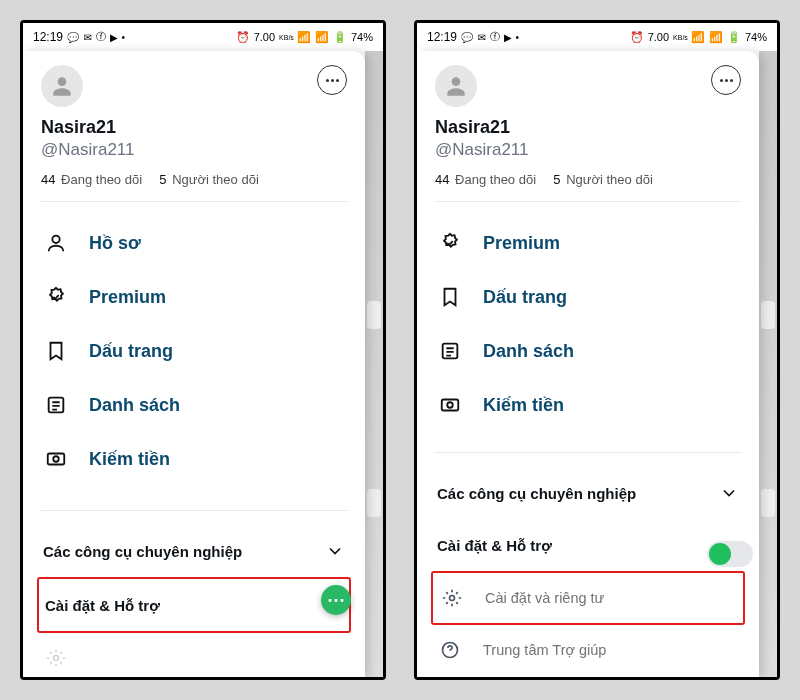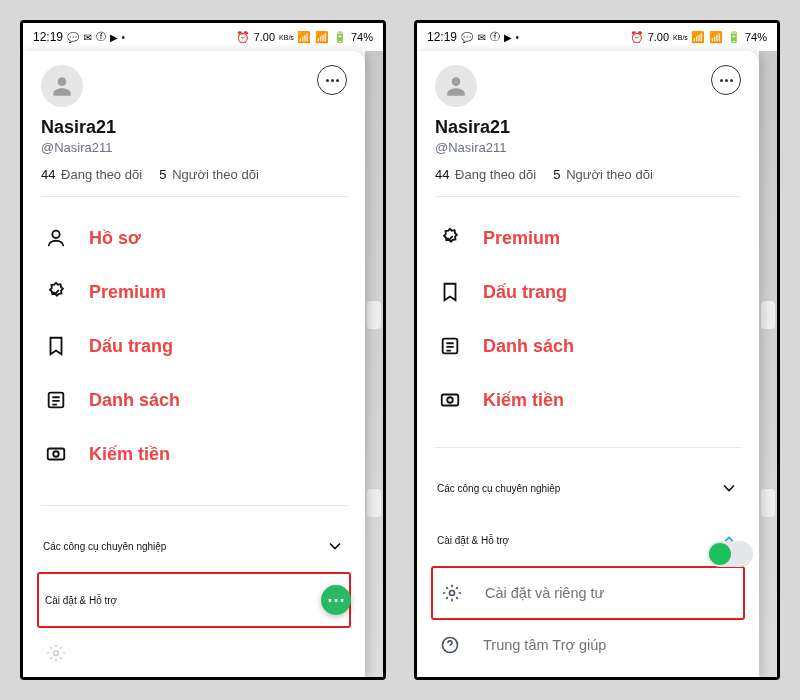--- a/index.html
+++ b/index.html
@@ -14,31 +14,31 @@
   .bg-strip{position:absolute;top:28px;right:0;width:18px;bottom:0;background:linear-gradient(#c9c9c9,#ddd);}
   .bg-strip::before,.bg-strip::after{content:"";position:absolute;left:2px;right:2px;height:28px;background:#eee;border-radius:4px;}
   .bg-strip::before{top:40%;}
   .bg-strip::after{top:70%;}
   .top-row{display:flex;justify-content:space-between;align-items:flex-start;margin-bottom:10px;}
   .avatar{width:42px;height:42px;border-radius:50%;background:#e6e6e6;display:flex;align-items:center;justify-content:center;}
   .avatar svg{width:26px;height:26px;fill:#9e9e9e;}
   .more{width:28px;height:28px;border:1.6px solid #333;border-radius:50%;display:flex;align-items:center;justify-content:center;}
   .more span{width:3px;height:3px;background:#333;border-radius:50%;margin:0 1px;}
   .uname{font-weight:800;font-size:18px;color:#0f1419;}
-  .handle{font-size:13px;color:#6b7280;margin-top:2px;}
+  .handle{font-size:17px;color:#6b7280;margin-top:2px;}
   .stats{font-size:13px;color:#555;margin-top:12px;}
   .stats b{color:#111;font-weight:400;margin-right:2px;}
   .stats .gap{display:inline-block;width:10px;}
   .div{height:1px;background:#e5e7eb;margin:14px 0;}
   .menu{display:flex;flex-direction:column;}
   .item{display:flex;align-items:center;padding:14px 2px;cursor:pointer;}
   .icn{width:26px;height:26px;display:flex;align-items:center;justify-content:center;margin-right:20px;}
   .icn svg{width:22px;height:22px;stroke:#111;stroke-width:2;fill:none;}
-  .lbl{font-size:18px;font-weight:800;color:#ef4444;}
-  .section{display:flex;align-items:center;justify-content:space-between;padding:16px 2px;font-size:10px;font-weight:400;color:#0f1419;cursor:pointer;}
+  .lbl{font-size:18px;font-weight:800;color:#0c4a6e;}
+  .section{display:flex;align-items:center;justify-content:space-between;padding:16px 2px;font-size:15px;font-weight:700;color:#0f1419;cursor:pointer;}
   .chev{width:20px;height:20px;}
   .chev svg{width:20px;height:20px;stroke:#111;stroke-width:2;fill:none;}
   .chev.up svg{stroke:#1d9bf0;}
   .sub{display:flex;align-items:center;padding:12px 2px;cursor:pointer;}
   .sub .icn svg{width:20px;height:20px;stroke:#4b5563;}
   .sub .slbl{font-size:14.5px;color:#737373;font-weight:500;}
   .hl{border:2.5px solid #e11d1d;border-radius:3px;margin:0 -4px;padding:0 4px;}
   .fab{position:absolute;right:4px;width:40px;height:40px;border-radius:50%;background:#1fbf5b;display:flex;align-items:center;justify-content:center;box-shadow:0 2px 6px rgba(0,0,0,.25);}
   .fab.small{width:30px;height:30px;background:#29b863;right:14px;}
   .fab::before{content:"⋯";color:#fff;font-weight:800;font-size:18px;}

